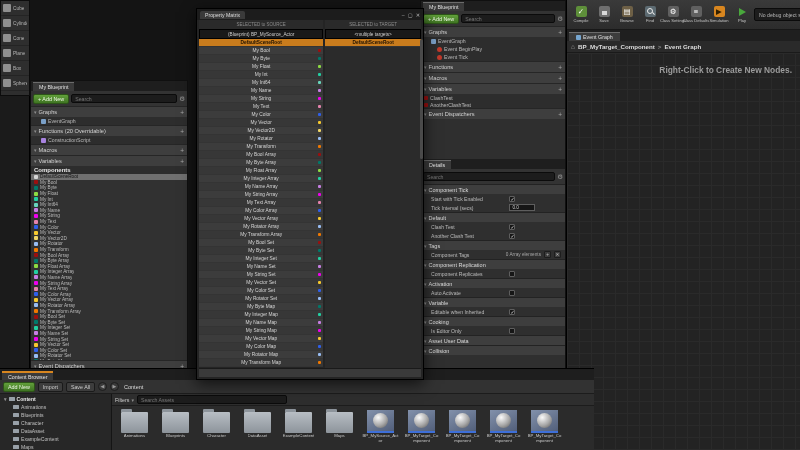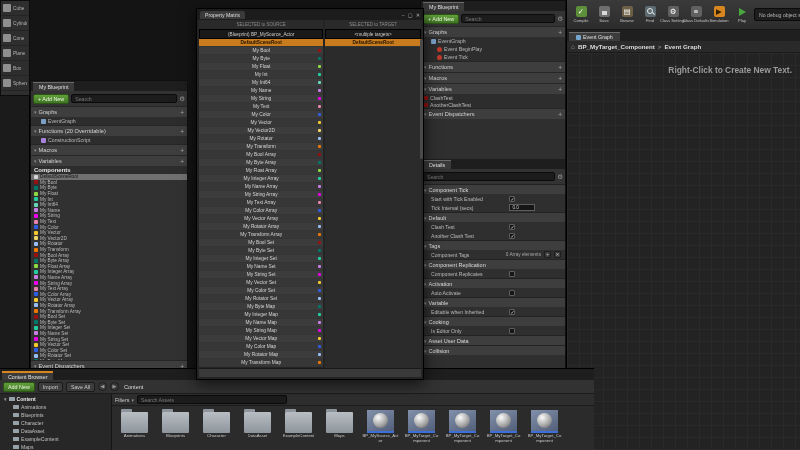--- a/index.html
+++ b/index.html
@@ -755,21 +755,21 @@
       <span>Event Graph</span>
     </div>
   </div>
   <div class="breadcrumb">
     <span class="bc-home">⌂</span>
     <span>BP_MyTarget_Component</span>
     <span class="bc-sep">&gt;</span>
     <span>Event Graph</span>
   </div>
   <div class="graph-canvas">
-    <div class="graph-hint">Right-Click to Create New Text.</div>
+    <div class="graph-hint">Right-Click to Create New Nodes.</div>
   </div>
 </div>
 
 <div id="content-browser" class="abs">
   <div class="cb-tabbar">
     <div class="cb-tab">Content Browser</div>
   </div>
   <div class="cb-toolbar">
     <div class="btn-addnew">
       <span>Add New</span>

